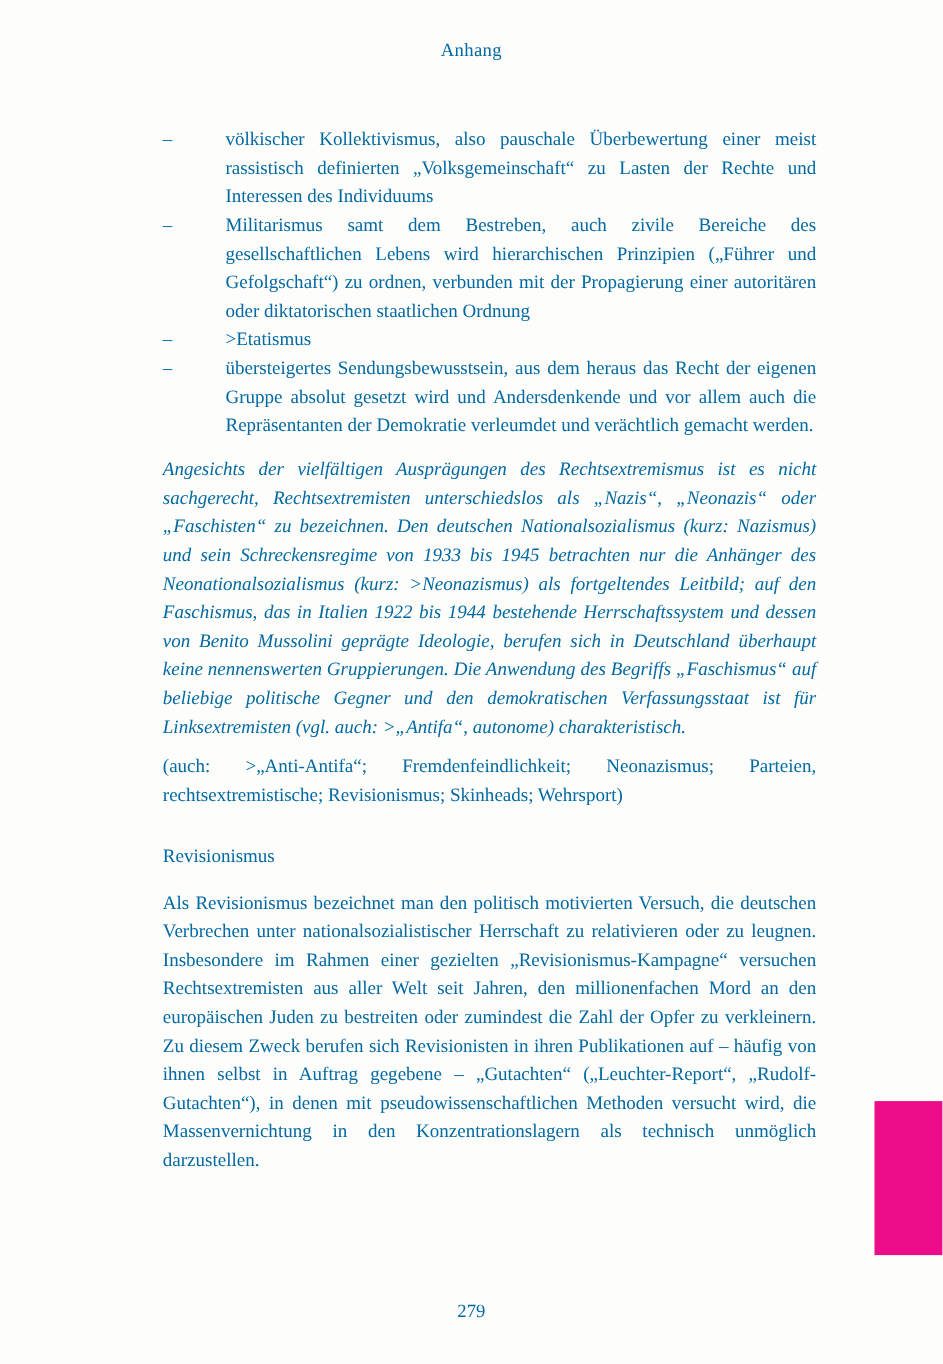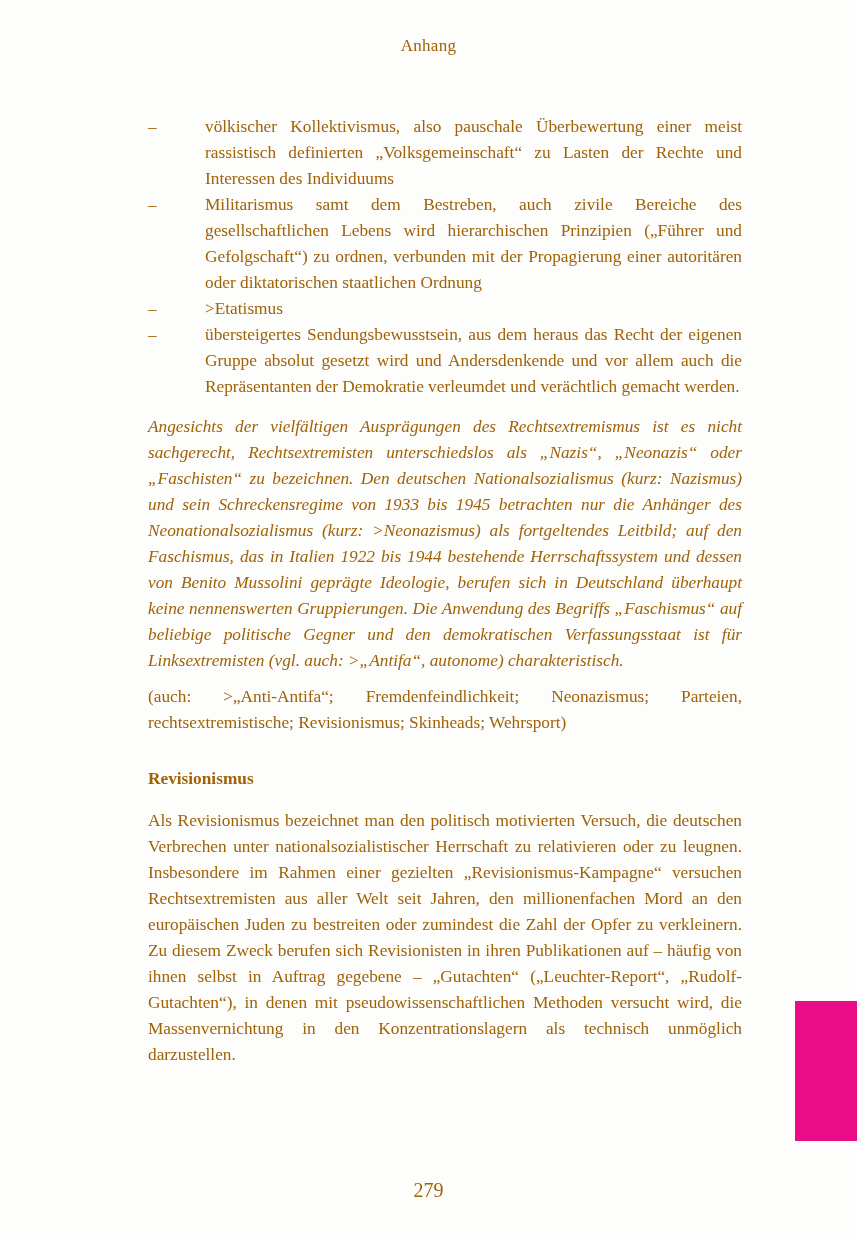--- a/index.html
+++ b/index.html
@@ -4,21 +4,21 @@
 <style>
   * { margin: 0; padding: 0; box-sizing: border-box; }
   html, body { background: #ffffff; }
   .page {
     position: relative;
     width: 857px;
     height: 1240px;
     margin: 0 auto;
     background: #fdfdfc;
     font-family: "Liberation Serif", "DejaVu Serif", serif;
-    color: #a16207;
+    color: #0369a1;
     overflow: hidden;
   }
   .running-head {
     position: absolute;
     top: 36px;
     left: 0;
     width: 100%;
     text-align: center;
     font-size: 17px;
     letter-spacing: 0.3px;
@@ -39,32 +39,32 @@
     text-align: left;
   }
   .gloss-item .item-text {
     flex: 1 1 auto;
     text-align: justify;
     font-family: Liberation Serif, serif;
   }
   .para { margin-top: 10px; }
   .para.first { margin-top: 14px; font-style: italic; }
   .gloss-heading {
-    font-weight: bold;
+    font-weight: normal;
     margin-top: 30px;
     font-size: 17.3px;
   }
   .section-body { margin-top: 16px; font-family: Liberation Serif, serif; }
   .page-number {
     position: absolute;
     bottom: 38px;
     left: 0;
     width: 100%;
     text-align: center;
-    font-size: 20px;
+    font-size: 17px;
   }
   .bookmark-tab {
     position: absolute;
     right: 0;
     top: 1001px;
     width: 62px;
     height: 140px;
     background: #ec0c8a; 
   }
 </style>

